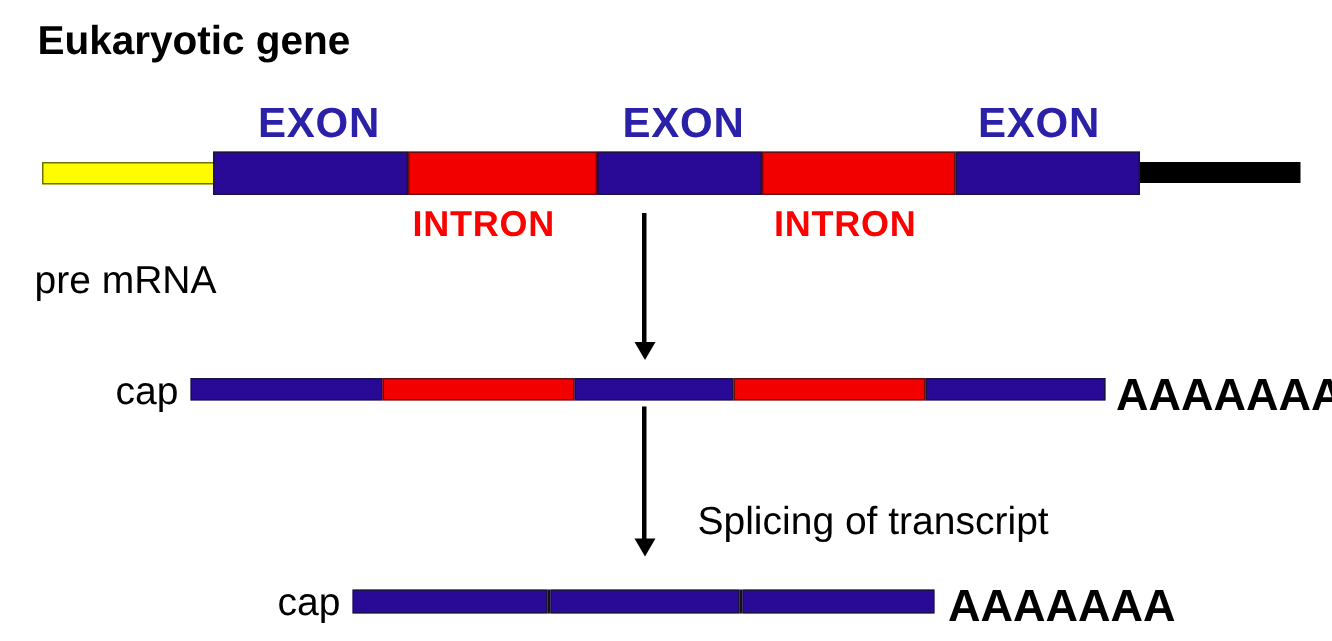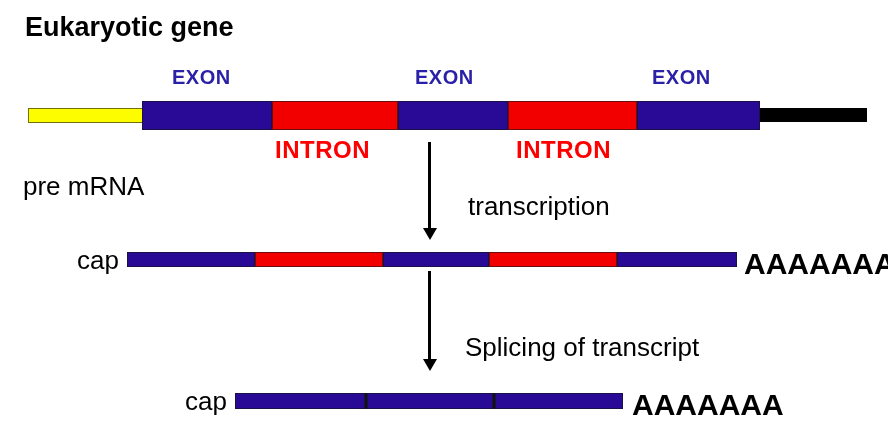--- a/index.html
+++ b/index.html
@@ -6,21 +6,21 @@
   .canvas{
     position:relative;
     width:888px;height:427px;
     background:#ffffff;
     font-family:"Liberation Sans", sans-serif;
     overflow:hidden;
     padding-left:48px;
   }
   .abs{position:absolute;}
   .title{font-size:27px;font-weight:bold;color:#000;white-space:nowrap;}
-  .exon-label{font-size:20px;font-weight:bold;color:#2B21A8;letter-spacing:0.5px;white-space:nowrap;}
+  .exon-label{font-size:28px;font-weight:bold;color:#2B21A8;letter-spacing:0.5px;white-space:nowrap;}
   .intron-label{font-size:24px;font-weight:bold;color:#FF0000;letter-spacing:0.5px;white-space:nowrap;}
   .body-text{font-size:26px;color:#000;white-space:nowrap;}
   .polya{font-size:30px;font-weight:bold;color:#000;letter-spacing:0px;white-space:nowrap;}
   .track{position:absolute;}
   .seg{position:absolute;box-sizing:border-box;}
   .seg.bordered{border:1px solid rgba(20,20,20,0.6);}
   .arrow-line{position:absolute;background:#000;width:3px;}
   .arrow-head{position:absolute;width:0;height:0;border-left:7px solid transparent;border-right:7px solid transparent;border-top:12px solid #000;}
 </style>
 </head>
@@ -44,21 +44,20 @@
       <div class="seg" style="left: 760px; top: 7px; width: 107px; height: 14px; background: rgb(0, 0, 0);"></div>
     </div>
 
   <div class="abs intron-label" style="left:275px;top:136px;">INTRON</div>
   <div class="abs intron-label" style="left:516px;top:136px;">INTRON</div>
 
   <div class="abs body-text" style="left:23px;top:171px;">pre mRNA</div>
 
   <div class="arrow-line" style="left:428px;top:142px;height:88px;"></div>
   <div class="arrow-head" style="left:423px;top:228px;"></div>
-  <div class="abs body-text" style="left:468px;top:191px;">transcription</div>
 
   <div class="abs body-text" style="left:77px;top:245px;">cap</div>
   <div class="track" id="pre-mrna-track" style="left:0;top:252px;width:888px;height:15px;">
       <div class="seg bordered" style="left: 127px; top: 0px; width: 128px; height: 15px; background: rgb(40, 10, 150);"></div>
       <div class="seg bordered" style="left: 255px; top: 0px; width: 128px; height: 15px; background: rgb(242, 0, 0);"></div>
       <div class="seg bordered" style="left: 383px; top: 0px; width: 106px; height: 15px; background: rgb(40, 10, 150);"></div>
       <div class="seg bordered" style="left: 489px; top: 0px; width: 128px; height: 15px; background: rgb(242, 0, 0);"></div>
       <div class="seg bordered" style="left: 617px; top: 0px; width: 120px; height: 15px; background: rgb(40, 10, 150);"></div>
     </div>
   <div class="abs polya" style="left:744px;top:247px;">AAAAAAA</div>

